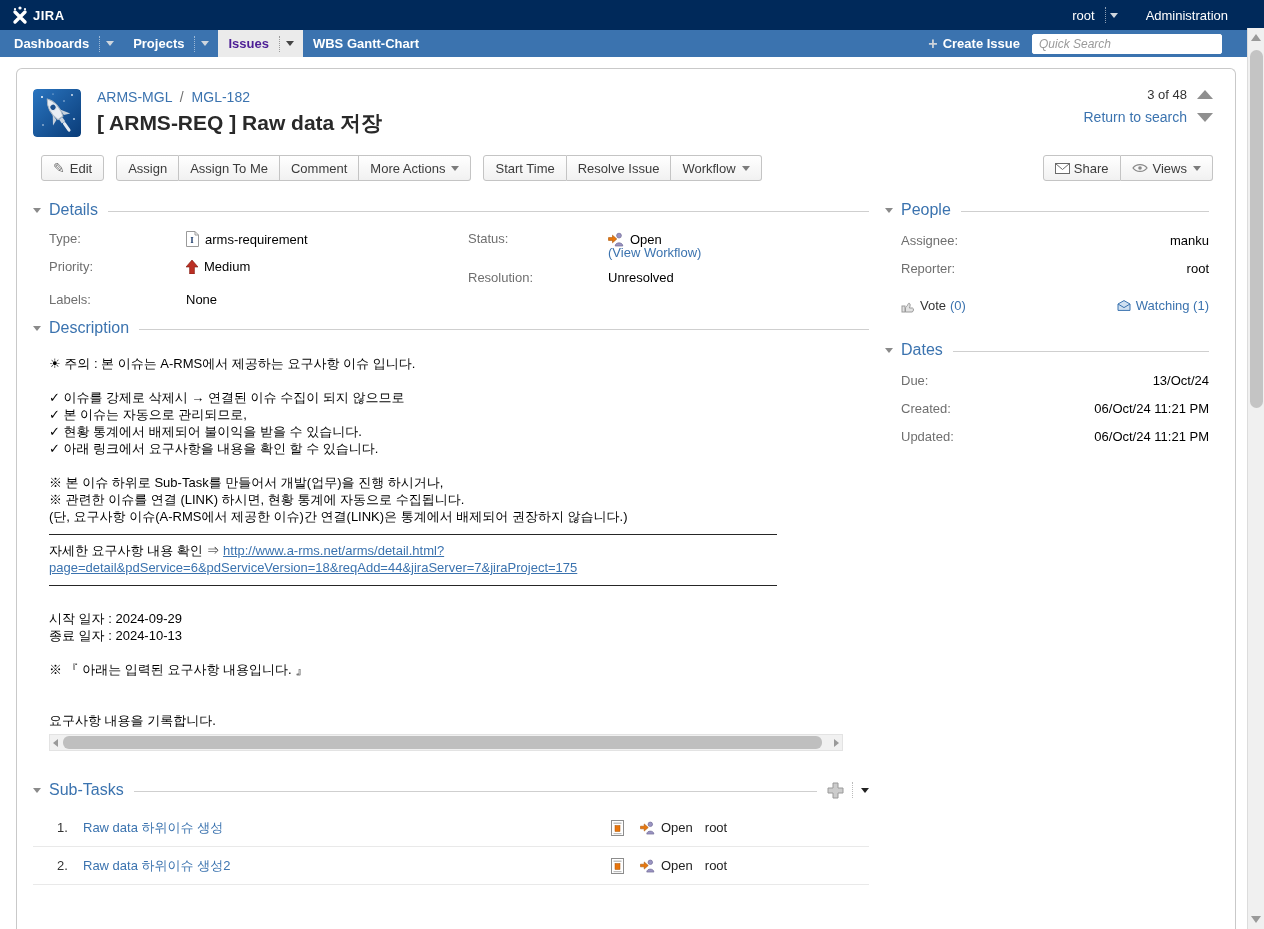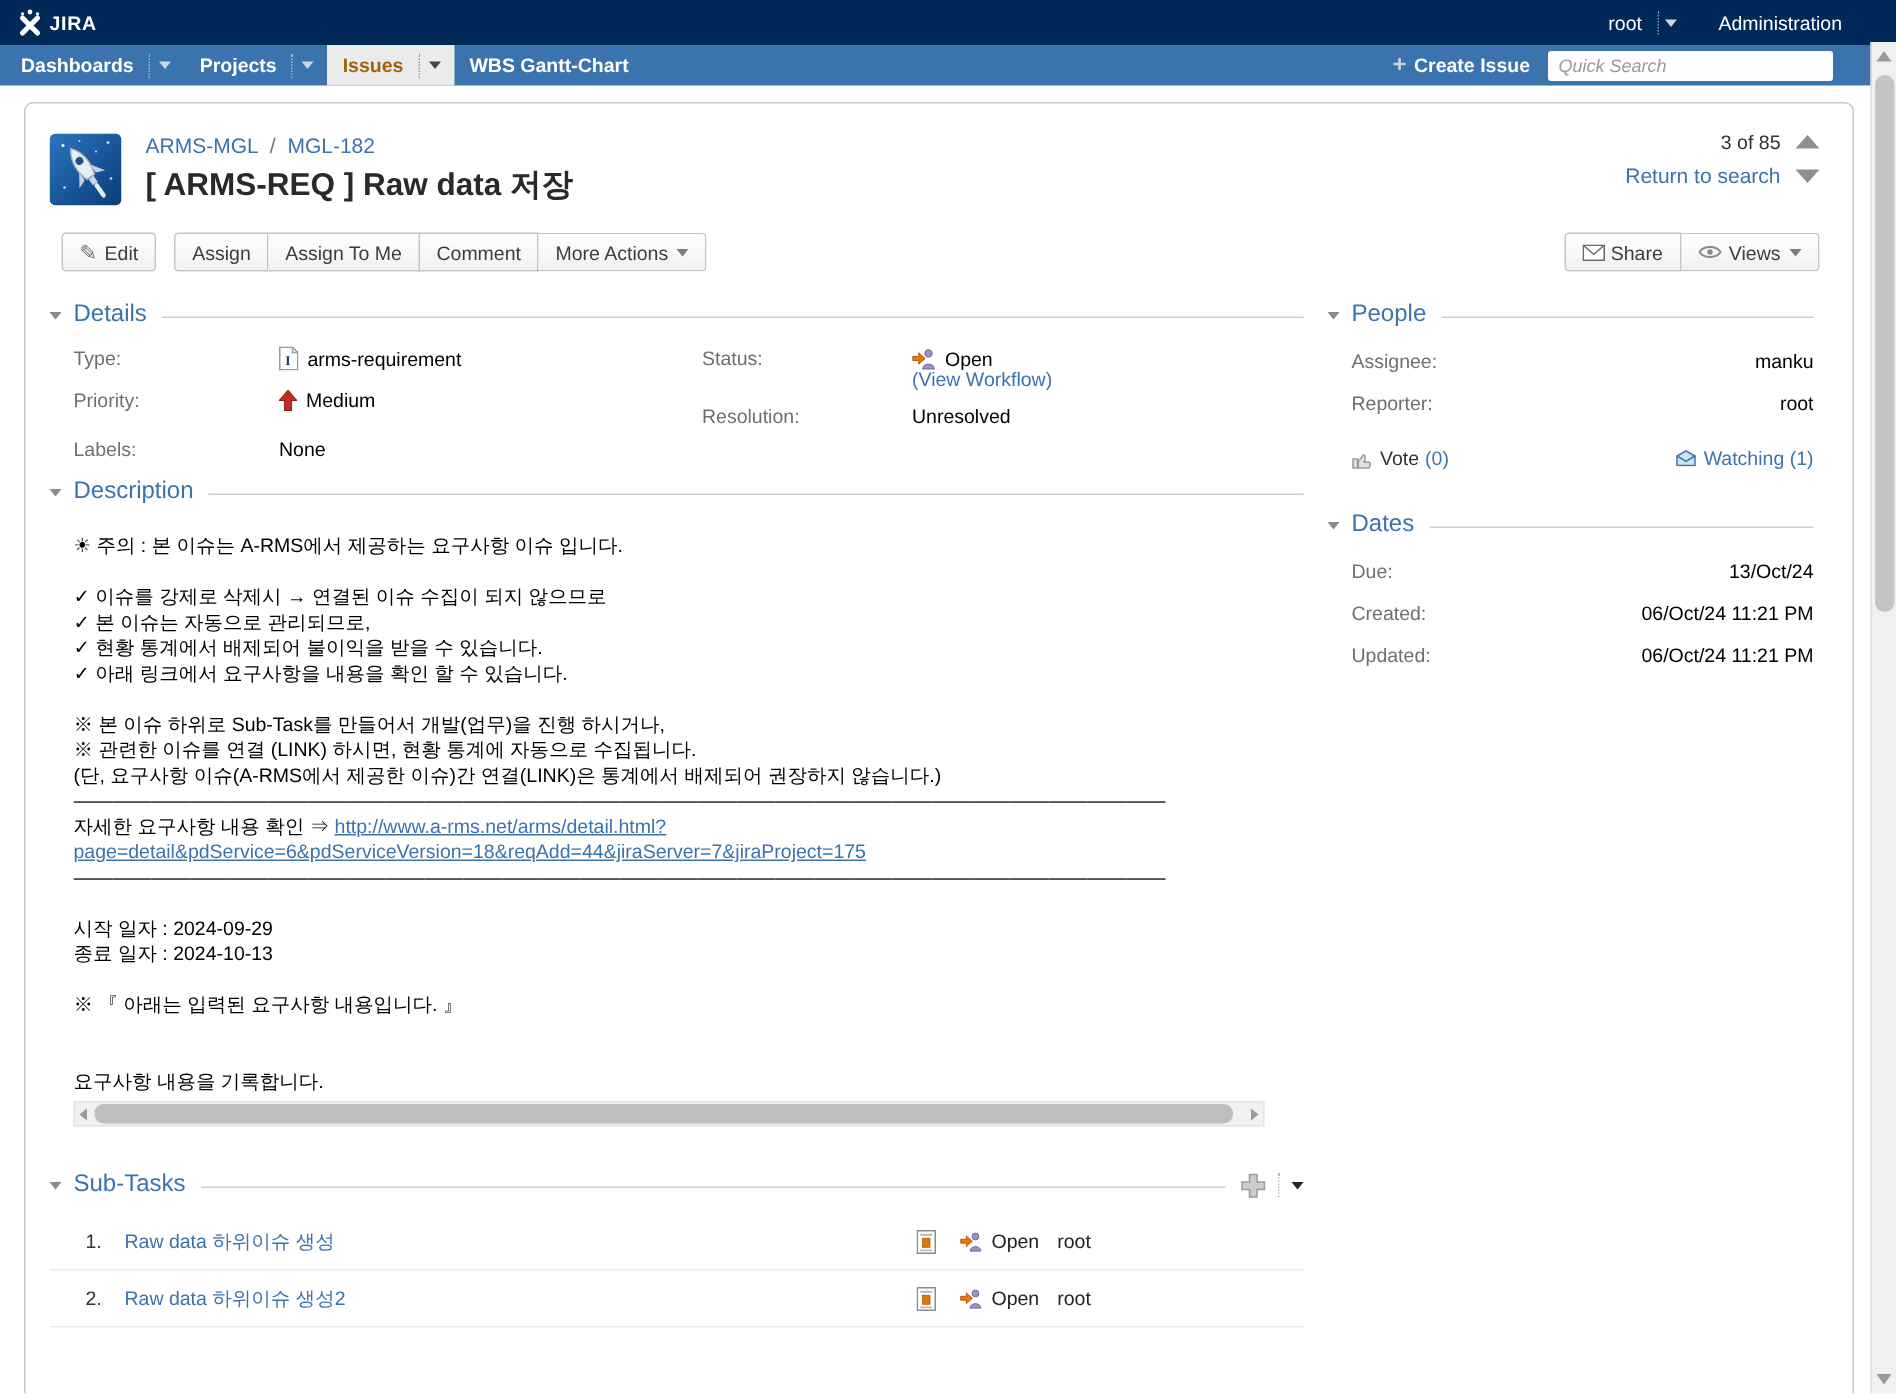--- a/index.html
+++ b/index.html
@@ -16,21 +16,21 @@
   .tb-sep { border-left:1px dotted rgba(255,255,255,.55); height:16px; margin:0 4px; }
   .caret { display:inline-block; width:0; height:0; border-left:4px solid transparent; border-right:4px solid transparent; border-top:5px solid #cfd6de; vertical-align:middle; }
   .caret.dark { border-top-color:#444; }
   .topbar-admin { margin-left:22px; }
 
   
   .navbar { position:absolute; left:0; top:30px; width:1248px; height:27px; background:#3b73af; display:flex; align-items:stretch; }
   .nav-item { display:flex; align-items:center; color:#fff; font-weight:bold; font-size:13px; cursor:pointer; }
   .nav-label { padding:0 10px; }
   .nav-caret-box { padding:0 9px 0 6px; border-left:1px dotted rgba(255,255,255,.5); height:16px; display:flex; align-items:center; align-self:center; }
-  .nav-item.selected { background:#ebebeb; color:#a16207; }
+  .nav-item.selected { background:#ebebeb; color:#4c1d95; }
   .nav-item.selected .nav-caret-box { border-left-color:#9a9a9a; }
   .nav-item.first { margin-left:4px; }
   .navbar-right { margin-left:auto; display:flex; align-items:center; margin-right:26px; }
   .create-issue { display:flex; align-items:center; color:#fff; font-weight:bold; cursor:pointer; margin-right:12px; }
   .ci-plus { color:#cdd3da; font-size:16px; font-weight:bold; margin-right:5px; }
   .quick-search { width:190px; height:20px; border:1px solid #fff; border-radius:2px; padding:0 6px; font-size:12px; font-style:italic; color:#444; font-family:"Liberation Sans",sans-serif; }
   .quick-search::placeholder { color:#9a9a9a; font-style:italic; }
 
   
   .content-box { position:absolute; left:16px; top:68px; width:1220px; height:861px; background:#fff; border:1px solid #c9c9c9; border-bottom:none; border-radius:6px 6px 0 0; padding:0 22px 12px 16px; overflow:hidden; }
@@ -214,38 +214,46 @@
     </svg>
     <div class="header-text">
       <div class="breadcrumb">
         <a>ARMS-MGL</a>
         <span class="bc-sep">/</span>
         <a>MGL-182</a>
       </div>
       <div class="issue-title">[ ARMS-REQ ] Raw data 저장</div>
     </div>
     <div class="pager">
-      <span class="pager-count">3 of 85</span>
+      <span class="pager-count">3 of 48</span>
       <span class="tri-up"></span>
       <a class="pager-link">Return to search</a>
       <span class="tri-down"></span>
     </div>
   </div>
 
   <div class="toolbar">
     <button class="btn">
       <span class="icon-pre">✎</span>
       <span>Edit</span>
     </button>
     <div class="btn-group">
       <button class="btn">Assign</button>
       <button class="btn">Assign To Me</button>
       <button class="btn">Comment</button>
       <button class="btn">
         <span>More Actions</span>
+          <span class="caret2"></span>
+      </button>
+    </div>
+    <div class="btn-group">
+      <button class="btn">Start Time</button>
+      <button class="btn">Resolve Issue</button>
+      <button class="btn">
+        <span>Workflow</span>
           <span class="caret2"></span>
       </button>
     </div>
     <div class="toolbar-right btn-group">
       <button class="btn">
         <svg width="15" height="11" viewBox="0 0 15 11" style="margin-right:4px">
           <rect x="0.5" y="0.5" width="14" height="10" fill="#fff" stroke="#6a6a6a"></rect>
           <path d="M0.5,0.5 L7.5,6.5 L14.5,0.5" fill="none" stroke="#6a6a6a"></path>
         </svg>
         <span>Share</span>

